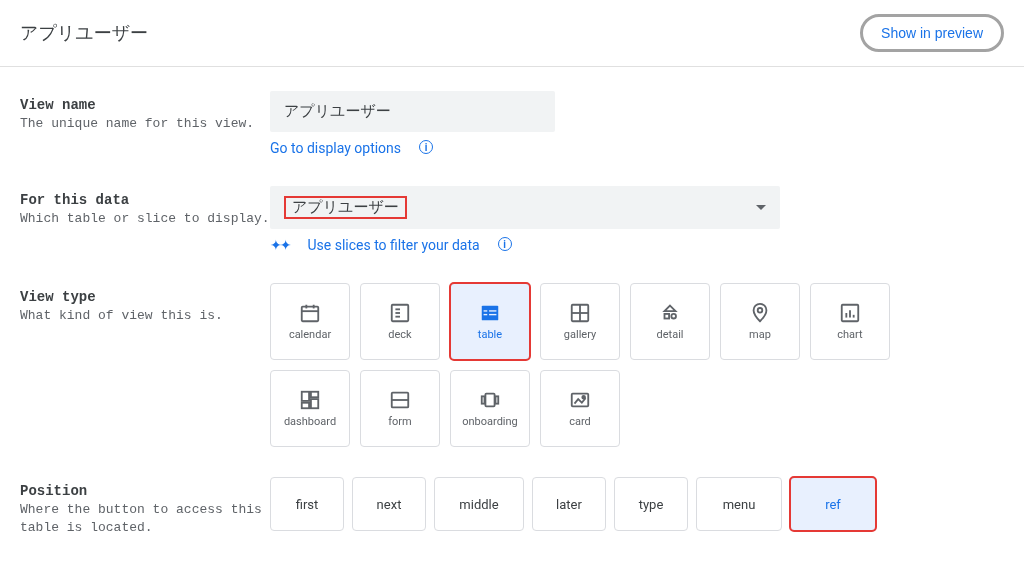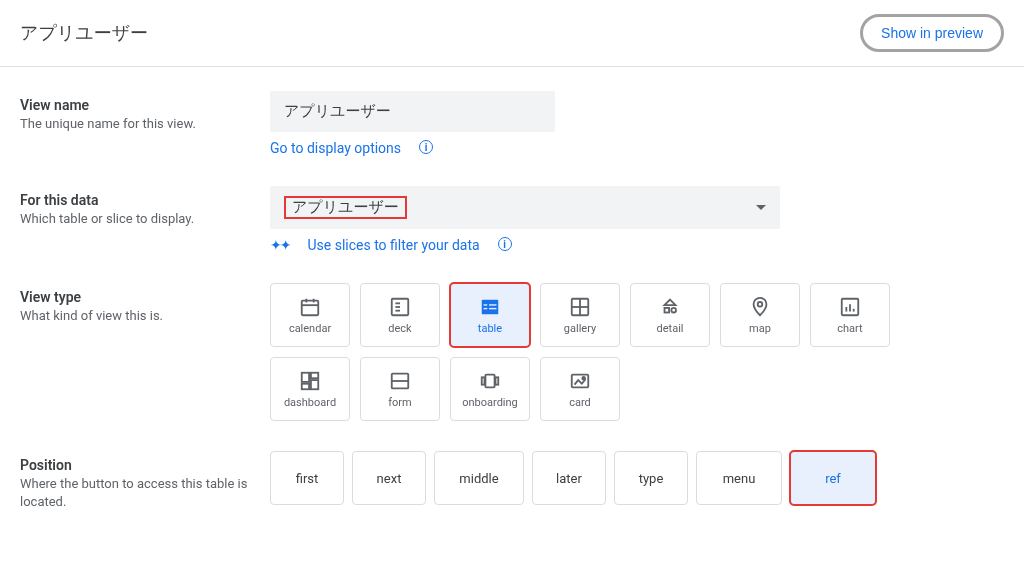--- a/index.html
+++ b/index.html
@@ -38,20 +38,21 @@
   }
   .row {
     display: flex;
     margin-bottom: 30px;
     align-items: flex-start;
   }
   .left-col {
     width: 250px;
     flex-shrink: 0;
     padding-top: 6px;
+    font-family: Liberation Mono, monospace;
   }
   .right-col {
     flex: 1;
   }
   .field-label {
     font-weight: 600;
     font-size: 14px;
     color: #3c4043;
     margin-bottom: 2px;
   }
@@ -123,21 +124,21 @@
     border-top: 5px solid #5f6368;
   }
   .tiles {
     display: flex;
     flex-wrap: wrap;
     gap: 10px;
     width: 700px;
   }
   .tile {
     width: 80px;
-    height: 64px;
+    height: 77px;
     border: 1px solid #dadce0;
     border-radius: 4px;
     display: flex;
     flex-direction: column;
     align-items: center;
     justify-content: center;
     gap: 4px;
     cursor: pointer;
     background: #fff;
     color: #5f6368;

